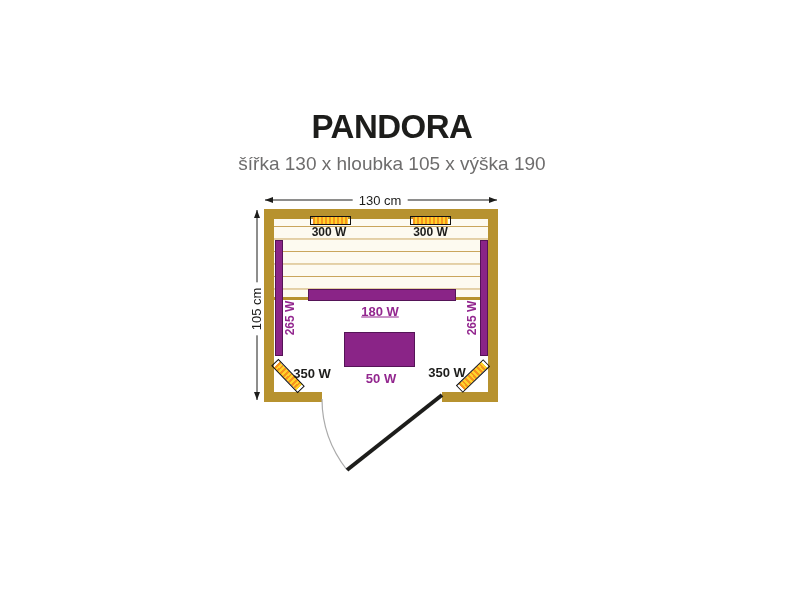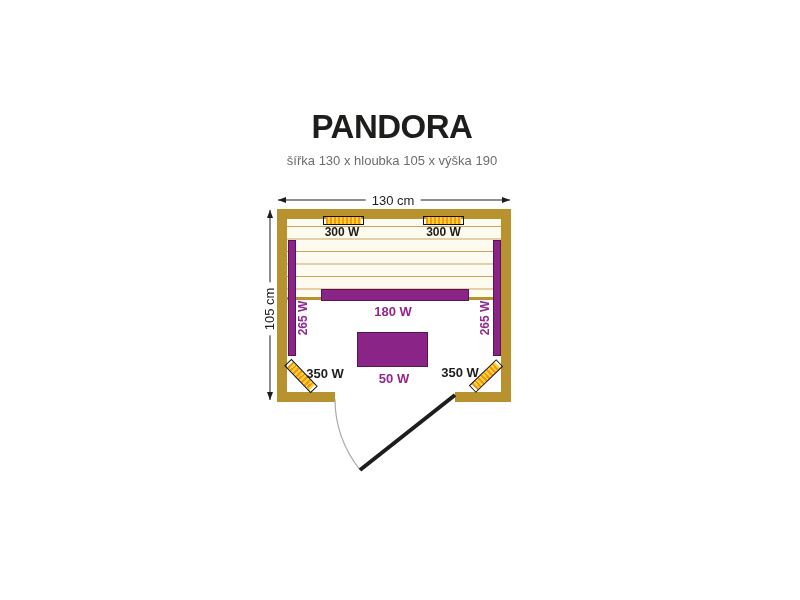--- a/index.html
+++ b/index.html
@@ -8,22 +8,22 @@
     --yellow:#FFD42C; --orange:#F7941E; --ink:#1D1D1B; --gray-text:#6E6D6D;
     --door-arc:#ABABAB;
   }
   html,body{margin:0;padding:0;}
   body{width:800px;height:600px;background:#ffffff;overflow:hidden;
        font-family:"Liberation Sans", sans-serif;color:var(--ink);}
   .page{position:relative;width:800px;height:449px;background:#fff;}
   .title{position:absolute;left:0;top:108px;width:784px;text-align:center;
          font-size:33px;font-weight:700;letter-spacing:-0.5px;color:var(--ink);}
   .subtitle{position:absolute;left:0;top:153px;width:784px;text-align:center;
-            font-size:13px;font-weight:400;color:var(--gray-text);}
-  .plan{position:absolute;left:245px;top:192px;width:280px;height:290px;}
+            font-size:19px;font-weight:400;color:var(--gray-text);}
+  .plan{position:absolute;left:232px;top:192px;width:280px;height:290px;}
   .wall{position:absolute;background:var(--wall);z-index:3;}
   .slats{position:absolute;left:42px;top:27px;width:214px;height:78px;z-index:1;
          background-color:var(--slat-bg);
          background-image:linear-gradient(to bottom, var(--slat-line) 0, var(--slat-line) 1px, transparent 1px);
          background-size:100% 12.5px;background-position:0 7px;background-repeat:repeat;}
   .bench-edge{position:absolute;left:42px;top:105px;width:214px;height:3px;
               background:var(--wall);z-index:1;}
   .heater{position:absolute;height:9px;border:1px solid #111;box-sizing:border-box;
           padding:0 2px;z-index:4;
           background-color:var(--yellow);
@@ -98,20 +98,20 @@
 
     <div class="dim-lbl" style="left:148px;top:8px;">130 cm</div>
     <div class="dim-lbl rot" style="left:24px;top:117px;">105 cm</div>
 
     <div class="lbl" style="left:97px;top:39.5px;">300 W</div>
     <div class="lbl" style="left:198.5px;top:39.5px;">300 W</div>
 
     <div class="lbl purple rot" style="left:57.5px;top:126px;">265 W</div>
     <div class="lbl purple rot" style="left:239.5px;top:126px;">265 W</div>
 
-    <div class="lbl purple big" style="left:148px;top:119px;">180 W</div>
+    <div class="lbl purple big" style="left:148px;top:119px;text-decoration:underline;">180 W</div>
     <div class="lbl purple big" style="left:149px;top:185.5px;">50 W</div>
 
     <div class="lbl big" style="left:80px;top:180.5px;">350 W</div>
     <div class="lbl big" style="left:215px;top:180px;">350 W</div>
 
   </div>
 </div>
 
 </body></html>

